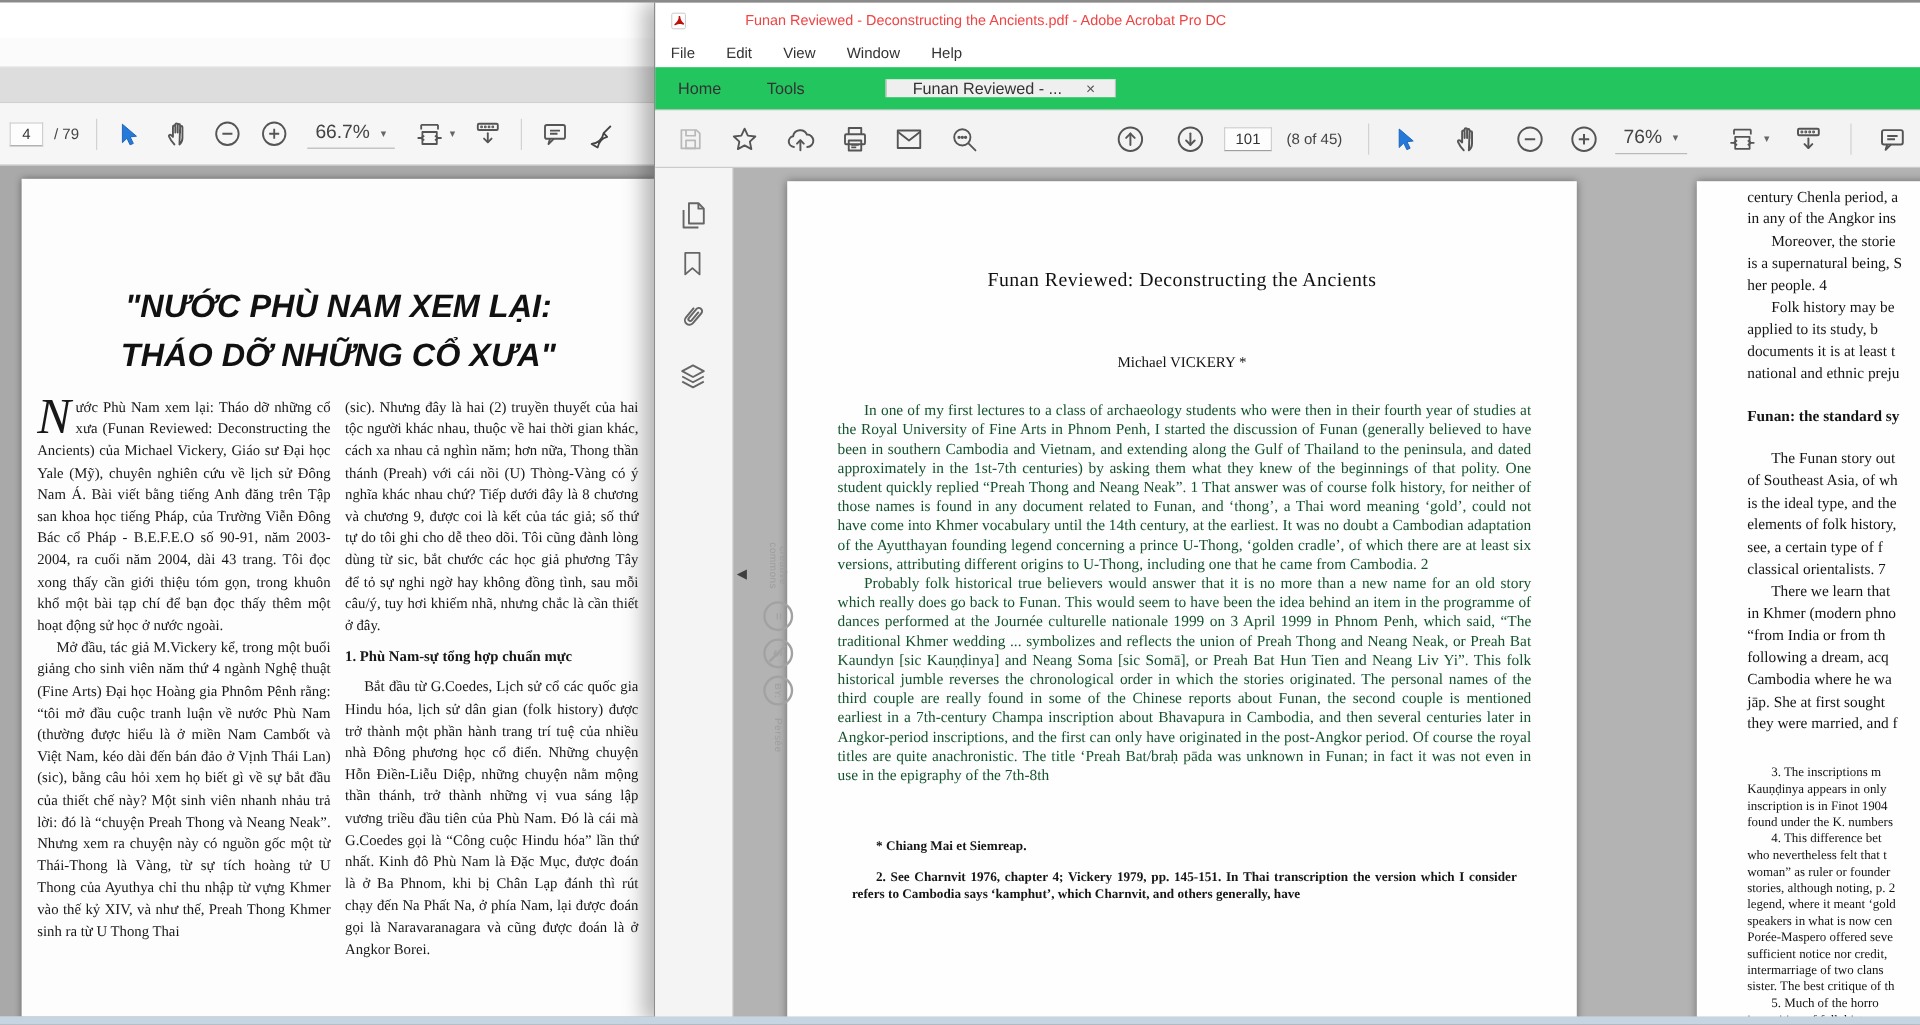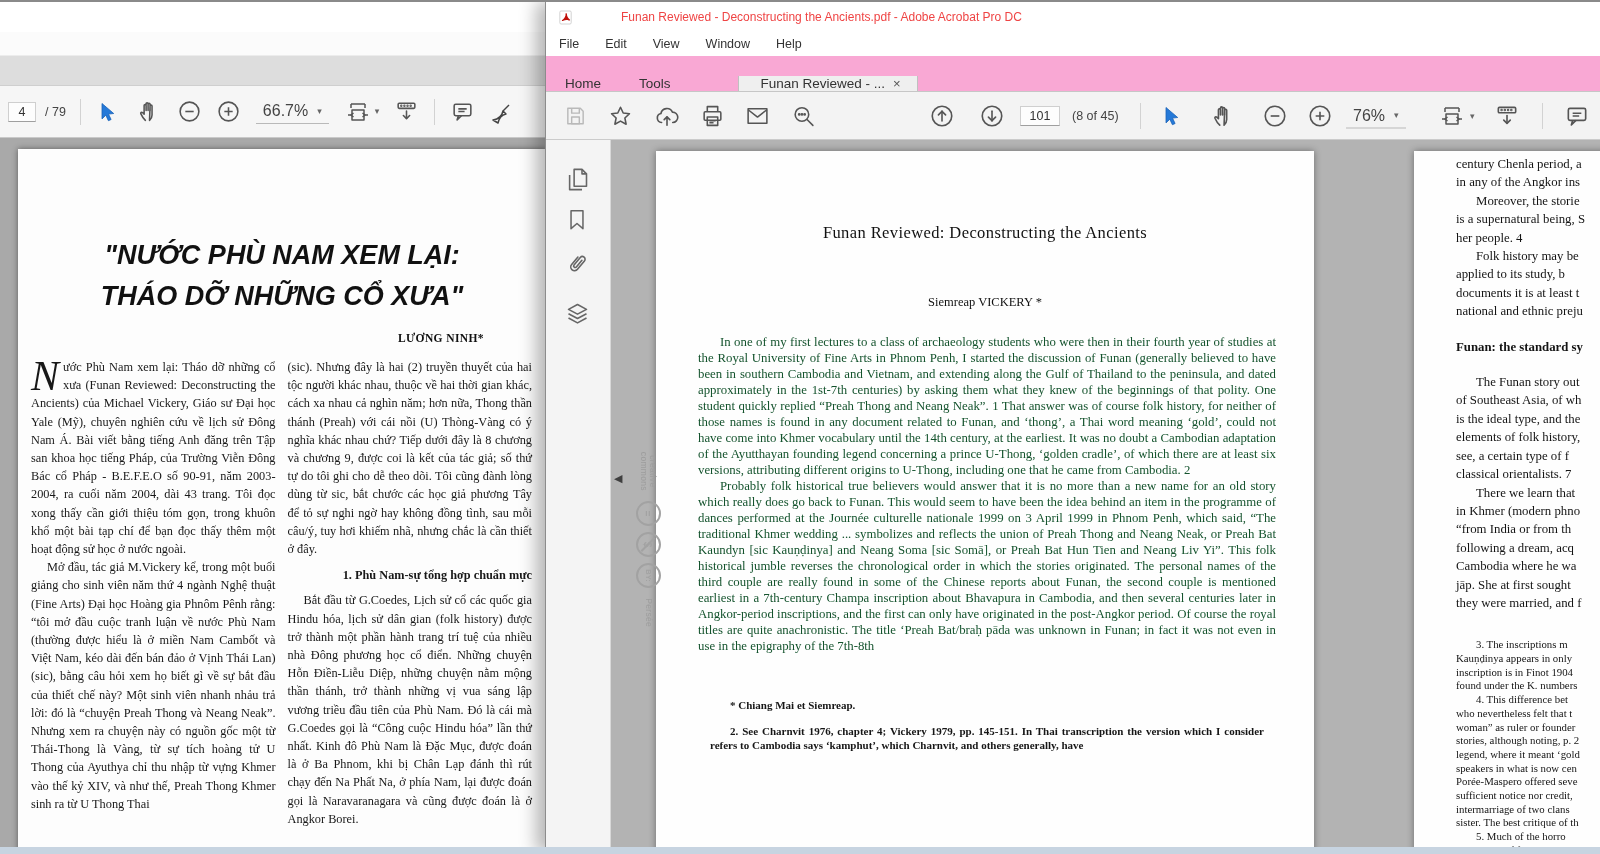--- a/index.html
+++ b/index.html
@@ -32,35 +32,35 @@
   .lp-title{margin-top:86px;text-align:center;font-weight:bold;font-style:italic;
             font-size:27px;line-height:1.5;color:#111;font-family:"Liberation Sans",sans-serif;}
   .lp-author{margin:16px 62px 0 0;text-align:right;font-weight:bold;font-size:11.5px;
              letter-spacing:.4px;color:#111;font-family:"Liberation Serif",serif;}
   .lp-cols{display:flex;gap:12px;margin:14px 14px 0 13px;font-family:"Liberation Serif","DejaVu Serif",serif;
            font-size:12.3px;line-height:18.2px;text-align:justify;color:#181818;}
   .lp-col{width:50%;}
   .dropcap{float:left;font-size:42px;line-height:32px;font-style:italic;margin:2px 4px 0 0;
            font-family:"Liberation Serif",serif;}
   .lp-p2{text-indent:16px;}
-  .lp-h{font-weight:bold;text-align:right;margin:8px 0 7px 0;}
+  .lp-h{font-weight:bold;text-align:left;margin:8px 0 7px 0;}
 
   
   #front-win{position:absolute;left:545px;top:2px;width:1055px;height:850px;background:#fff;
              border-left:1px solid #8c8c8c;box-shadow:-9px 0 16px rgba(0,0,0,.28);z-index:10;}
   .fw-title{height:30px;display:flex;align-items:center;padding-left:13px;gap:8px;}
   .fw-title-text{font-size:12px;color:#ef4444;margin-left:41px;}
   .fw-menu{height:24px;display:flex;align-items:center;padding-left:13px;gap:26px;
            font-size:12.5px;color:#333;}
   .fw-menu span{cursor:default;}
-  .fw-tabband{height:35px;background:#f9a8d4;border-bottom:1px solid #c6c6c6;
-              display:flex;align-items:flex-end;}
+  .fw-tabband{height:35px;background:#22c55e;border-bottom:1px solid #c6c6c6;
+              display:flex;align-items:center;}
   .tab{display:flex;align-items:center;padding:0 19px;font-size:13.5px;color:#333;}
   .tab.doc{margin-left:48px;background:#efefef;border-left:1px solid #c0c0c0;
-           border-right:1px solid #c0c0c0;gap:8px;padding:0 16px 0 22px;}
+           border-right:1px solid #c0c0c0;gap:20px;padding:0 16px 0 22px;}
   .tab-close{font-size:13px;color:#555;line-height:1;}
   .fw-toolbar{height:47px;background:#f3f3f3;border-bottom:1px solid #cbcbcb;position:relative;}
   .fw-toolbar .abs{position:absolute;top:50%;transform:translateY(-50%);}
   .fw-body{position:absolute;top:138px;bottom:0;left:0;right:0;}
   .fw-sidebar{position:absolute;left:0;top:0;bottom:0;width:64px;background:#f4f4f4;
               border-right:1px solid #d8d8d8;}
   .fw-sidebar .icon{position:absolute;left:18px;color:#666;}
   .fw-doc{position:absolute;left:65px;right:0;top:0;bottom:0;background:#b3b3b3;overflow:hidden;}
   .page{background:#fefefe;box-shadow:0 0 7px rgba(0,0,0,.4);position:absolute;top:11px;height:840px;}
   .fw-page-center{left:45px;width:658px;}
@@ -174,21 +174,20 @@
         </svg>
     </div>
   </div>
 
   <div class="lw-doc">
     <div class="lw-page">
       <div class="lp-title">
         <div>"NƯỚC PHÙ NAM XEM LẠI:</div>
         <div>THÁO DỠ NHỮNG CỔ XƯA"</div>
       </div>
-      <div class="lp-author">LƯƠNG NINH*</div>
       <div class="lp-cols">
         <div class="lp-col">
           <p style="margin:0;">
             <span class="dropcap">N</span><span>ước Phù Nam xem lại: Tháo dỡ những cổ xưa (Funan Reviewed: Deconstructing the Ancients) của Michael Vickery, Giáo sư Đại học Yale (Mỹ), chuyên nghiên cứu về lịch sử Đông Nam Á. Bài viết bằng tiếng Anh đăng trên Tập san khoa học tiếng Pháp, của Trường Viễn Đông Bác cổ Pháp - B.E.F.E.O số 90-91, năm 2003-2004, ra cuối năm 2004, dài 43 trang. Tôi đọc xong thấy cần giới thiệu tóm gọn, trong khuôn khổ một bài tạp chí để bạn đọc thấy thêm một hoạt động sử học ở nước ngoài.</span>
           </p>
           <p class="lp-p2" style="margin:0;">Mở đầu, tác giả M.Vickery kể, trong một buổi giảng cho sinh viên năm thứ 4 ngành Nghệ thuật (Fine Arts) Đại học Hoàng gia Phnôm Pênh rằng: “tôi mở đầu cuộc tranh luận về nước Phù Nam (thường được hiểu là ở miền Nam Cambốt và Việt Nam, kéo dài đến bán đảo ở Vịnh Thái Lan) (sic), bằng câu hỏi xem họ biết gì về sự bắt đầu của thiết chế này? Một sinh viên nhanh nhảu trả lời: đó là “chuyện Preah Thong và Neang Neak”. Nhưng xem ra chuyện này có nguồn gốc một từ Thái-Thong là Vàng, từ sự tích hoàng tử U Thong của Ayuthya chỉ thu nhập từ vựng Khmer vào thế kỷ XIV, và như thế, Preah Thong Khmer sinh ra từ U Thong Thai</p>
         </div>
         <div class="lp-col">
           <p style="margin:0;">(sic). Nhưng đây là hai (2) truyền thuyết của hai tộc người khác nhau, thuộc về hai thời gian khác, cách xa nhau cả nghìn năm; hơn nữa, Thong thần thánh (Preah) với cái nồi (U) Thòng-Vàng có ý nghĩa khác nhau chứ? Tiếp dưới đây là 8 chương và chương 9, được coi là kết của tác giả; số thứ tự do tôi ghi cho dễ theo dõi. Tôi cũng đành lòng dùng từ sic, bắt chước các học giả phương Tây để tỏ sự nghi ngờ hay không đồng tình, sau mỗi câu/ý, tuy hơi khiếm nhã, nhưng chắc là cần thiết ở đây.</p>
           <p class="lp-h">1. Phù Nam-sự tổng hợp chuẩn mực</p>
@@ -387,21 +386,21 @@
             <i class="slash"></i>
           </div>
         <div class="cc-circle">
             <span style="font-size:7.5px;">BY:</span>
           </div>
         <div class="cc-label">Persée</div>
       </div>
 
       <div class="page fw-page-center">
         <div class="cp-title">Funan Reviewed: Deconstructing the Ancients</div>
-        <div class="cp-author">Siemreap VICKERY *</div>
+        <div class="cp-author">Michael VICKERY *</div>
         <div class="cp-body">
           <p class="ind">In one of my first lectures to a class of archaeology students who were then in their fourth year of studies at the Royal University of Fine Arts in Phnom Penh, I started the discussion of Funan (generally believed to have been in southern Cambodia and Vietnam, and extending along the Gulf of Thailand to the peninsula, and dated approximately in the 1st-7th centuries) by asking them what they knew of the beginnings of that polity. One student quickly replied “Preah Thong and Neang Neak”. 1 That answer was of course folk history, for neither of those names is found in any document related to Funan, and ‘thong’, a Thai word meaning ‘gold’, could not have come into Khmer vocabulary until the 14th century, at the earliest. It was no doubt a Cambodian adaptation of the Ayutthayan founding legend concerning a prince U-Thong, ‘golden cradle’, of which there are at least six versions, attributing different origins to U-Thong, including one that he came from Cambodia. 2</p>
           <p class="ind">Probably folk historical true believers would answer that it is no more than a new name for an old story which really does go back to Funan. This would seem to have been the idea behind an item in the programme of dances performed at the Journée culturelle nationale 1999 on 3 April 1999 in Phnom Penh, which said, “The traditional Khmer wedding ... symbolizes and reflects the union of Preah Thong and Neang Neak, or Preah Bat Kaundyn [sic Kauṇḍinya] and Neang Soma [sic Somā], or Preah Bat Hun Tien and Neang Liv Yi”. This folk historical jumble reverses the chronological order in which the stories originated. The personal names of the third couple are really found in some of the Chinese reports about Funan, the second couple is mentioned earliest in a 7th-century Champa inscription about Bhavapura in Cambodia, and then several centuries later in Angkor-period inscriptions, and the first can only have originated in the post-Angkor period. Of course the royal titles are quite anachronistic. The title ‘Preah Bat/braḥ pāda was unknown in Funan; in fact it was not even in use in the epigraphy of the 7th-8th</p>
         </div>
         <div class="cp-fns">
             <p>*   Chiang Mai et Siemreap.</p>
             <p>2.   See Charnvit 1976, chapter 4; Vickery 1979, pp. 145-151. In Thai transcription the version which I consider refers to Cambodia says ‘kamphut’, which Charnvit, and others generally, have</p>
           </div>
       </div>
 

